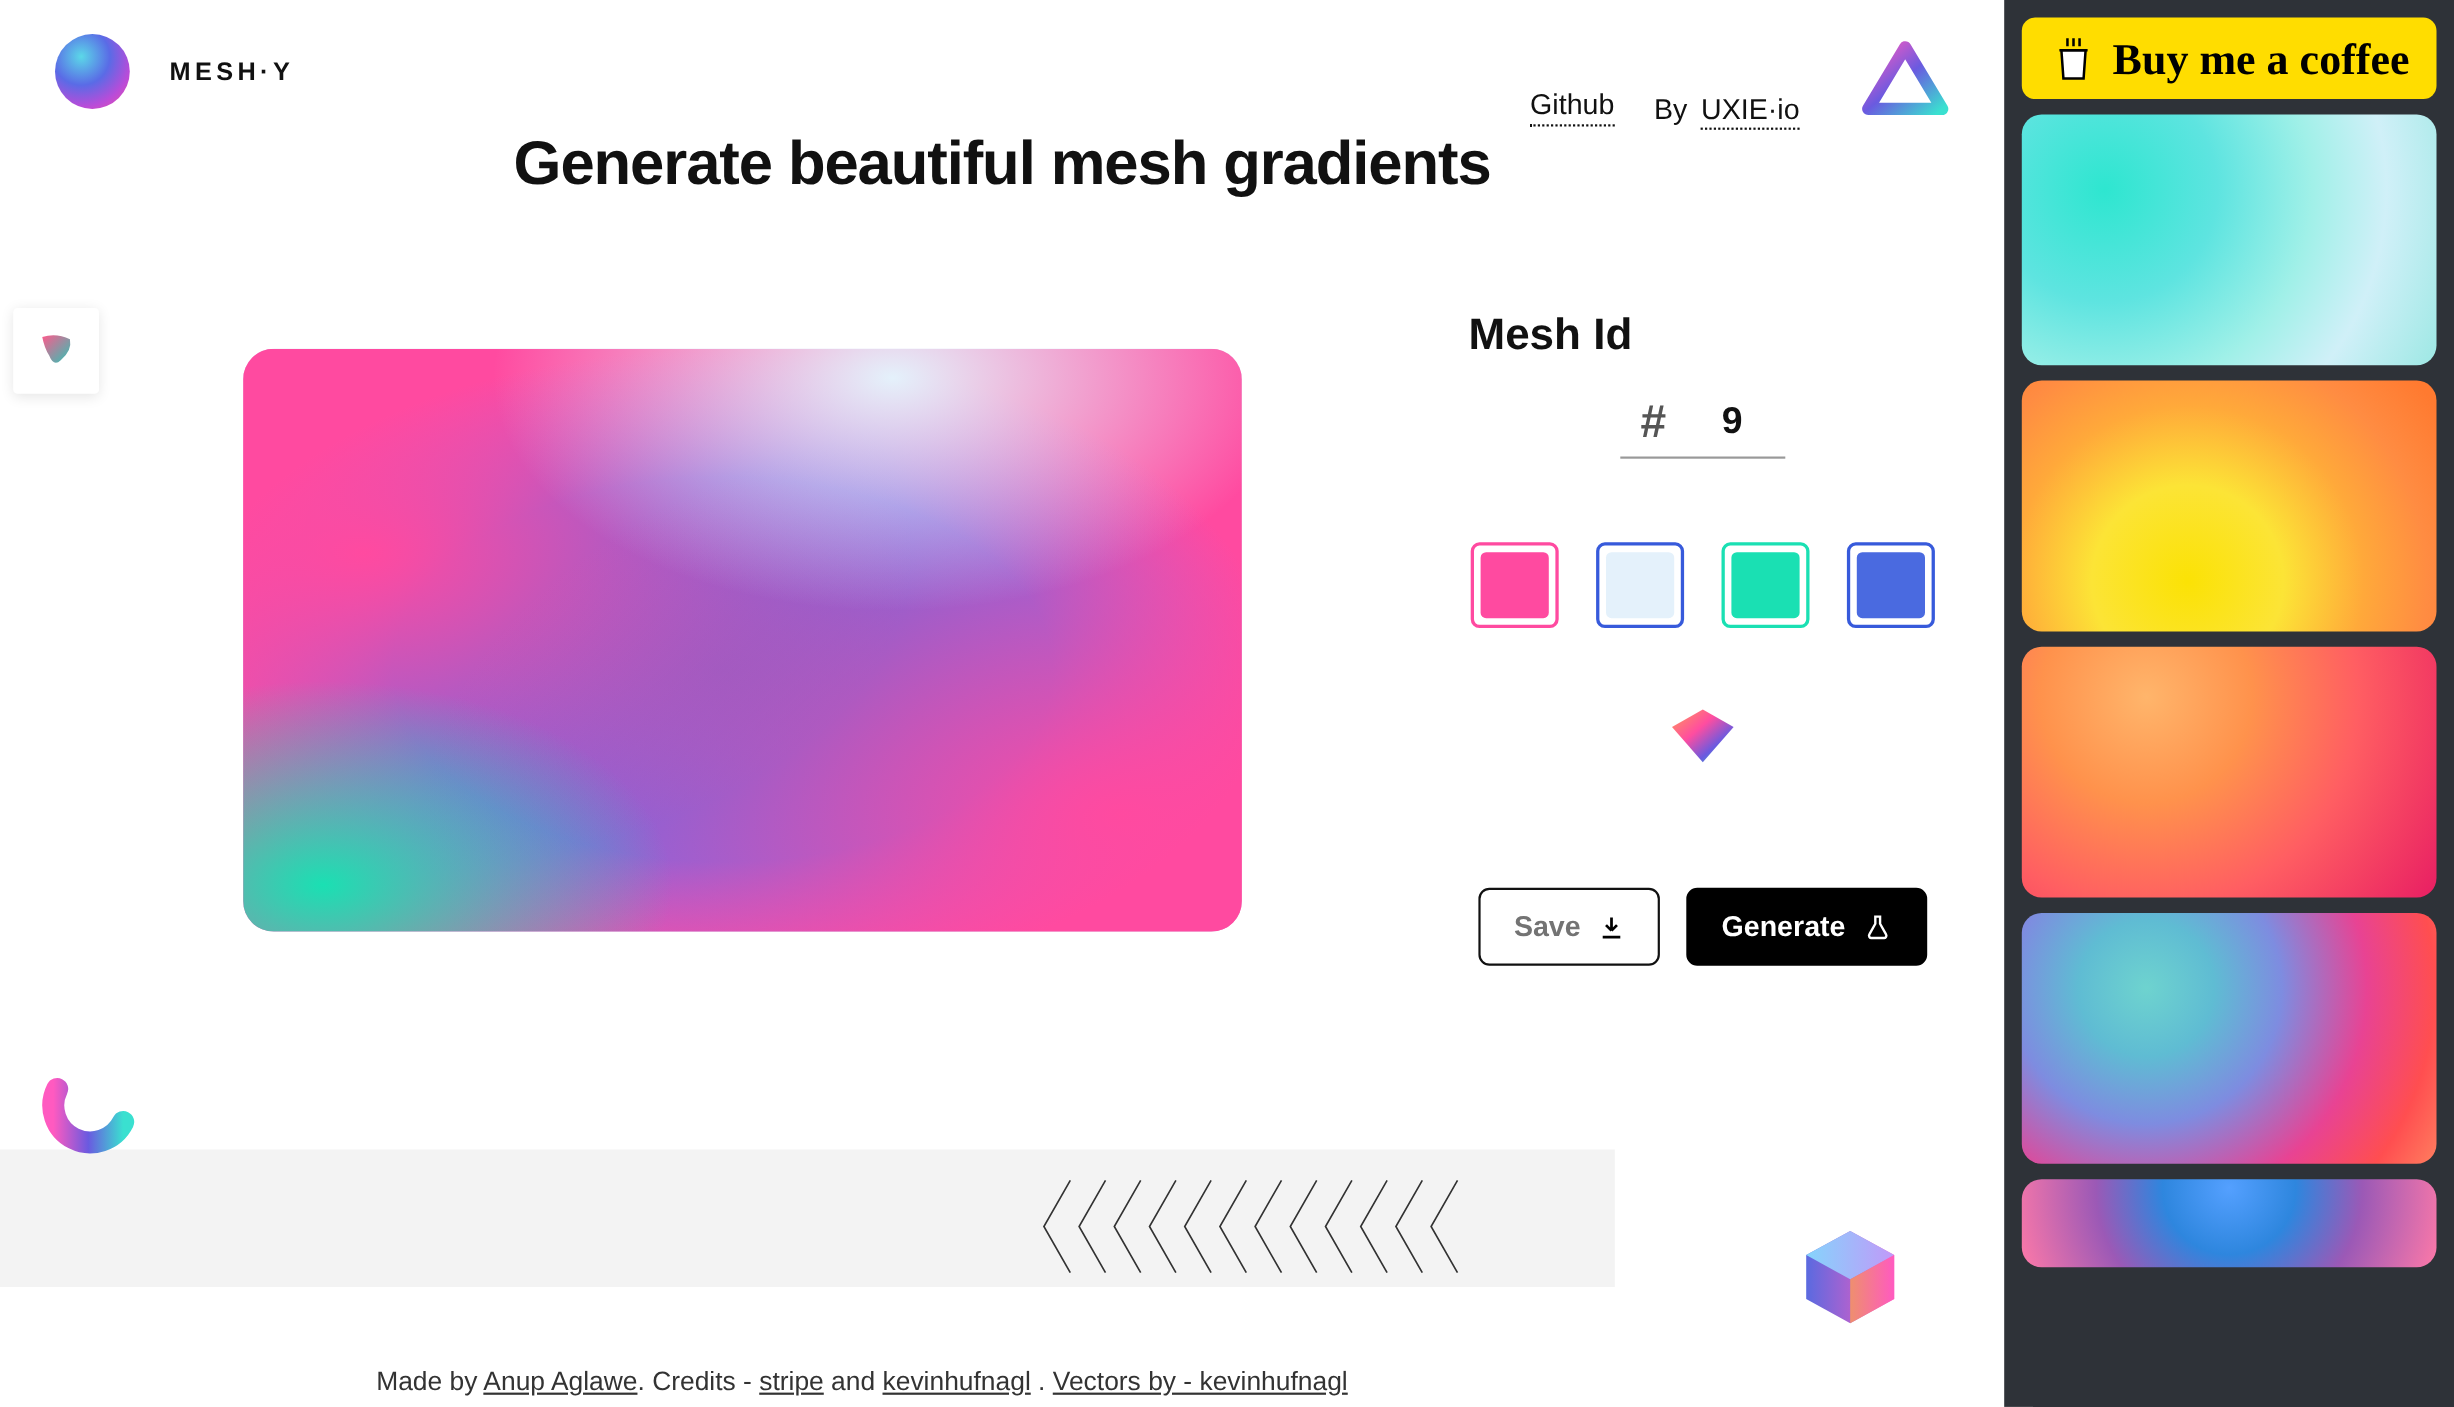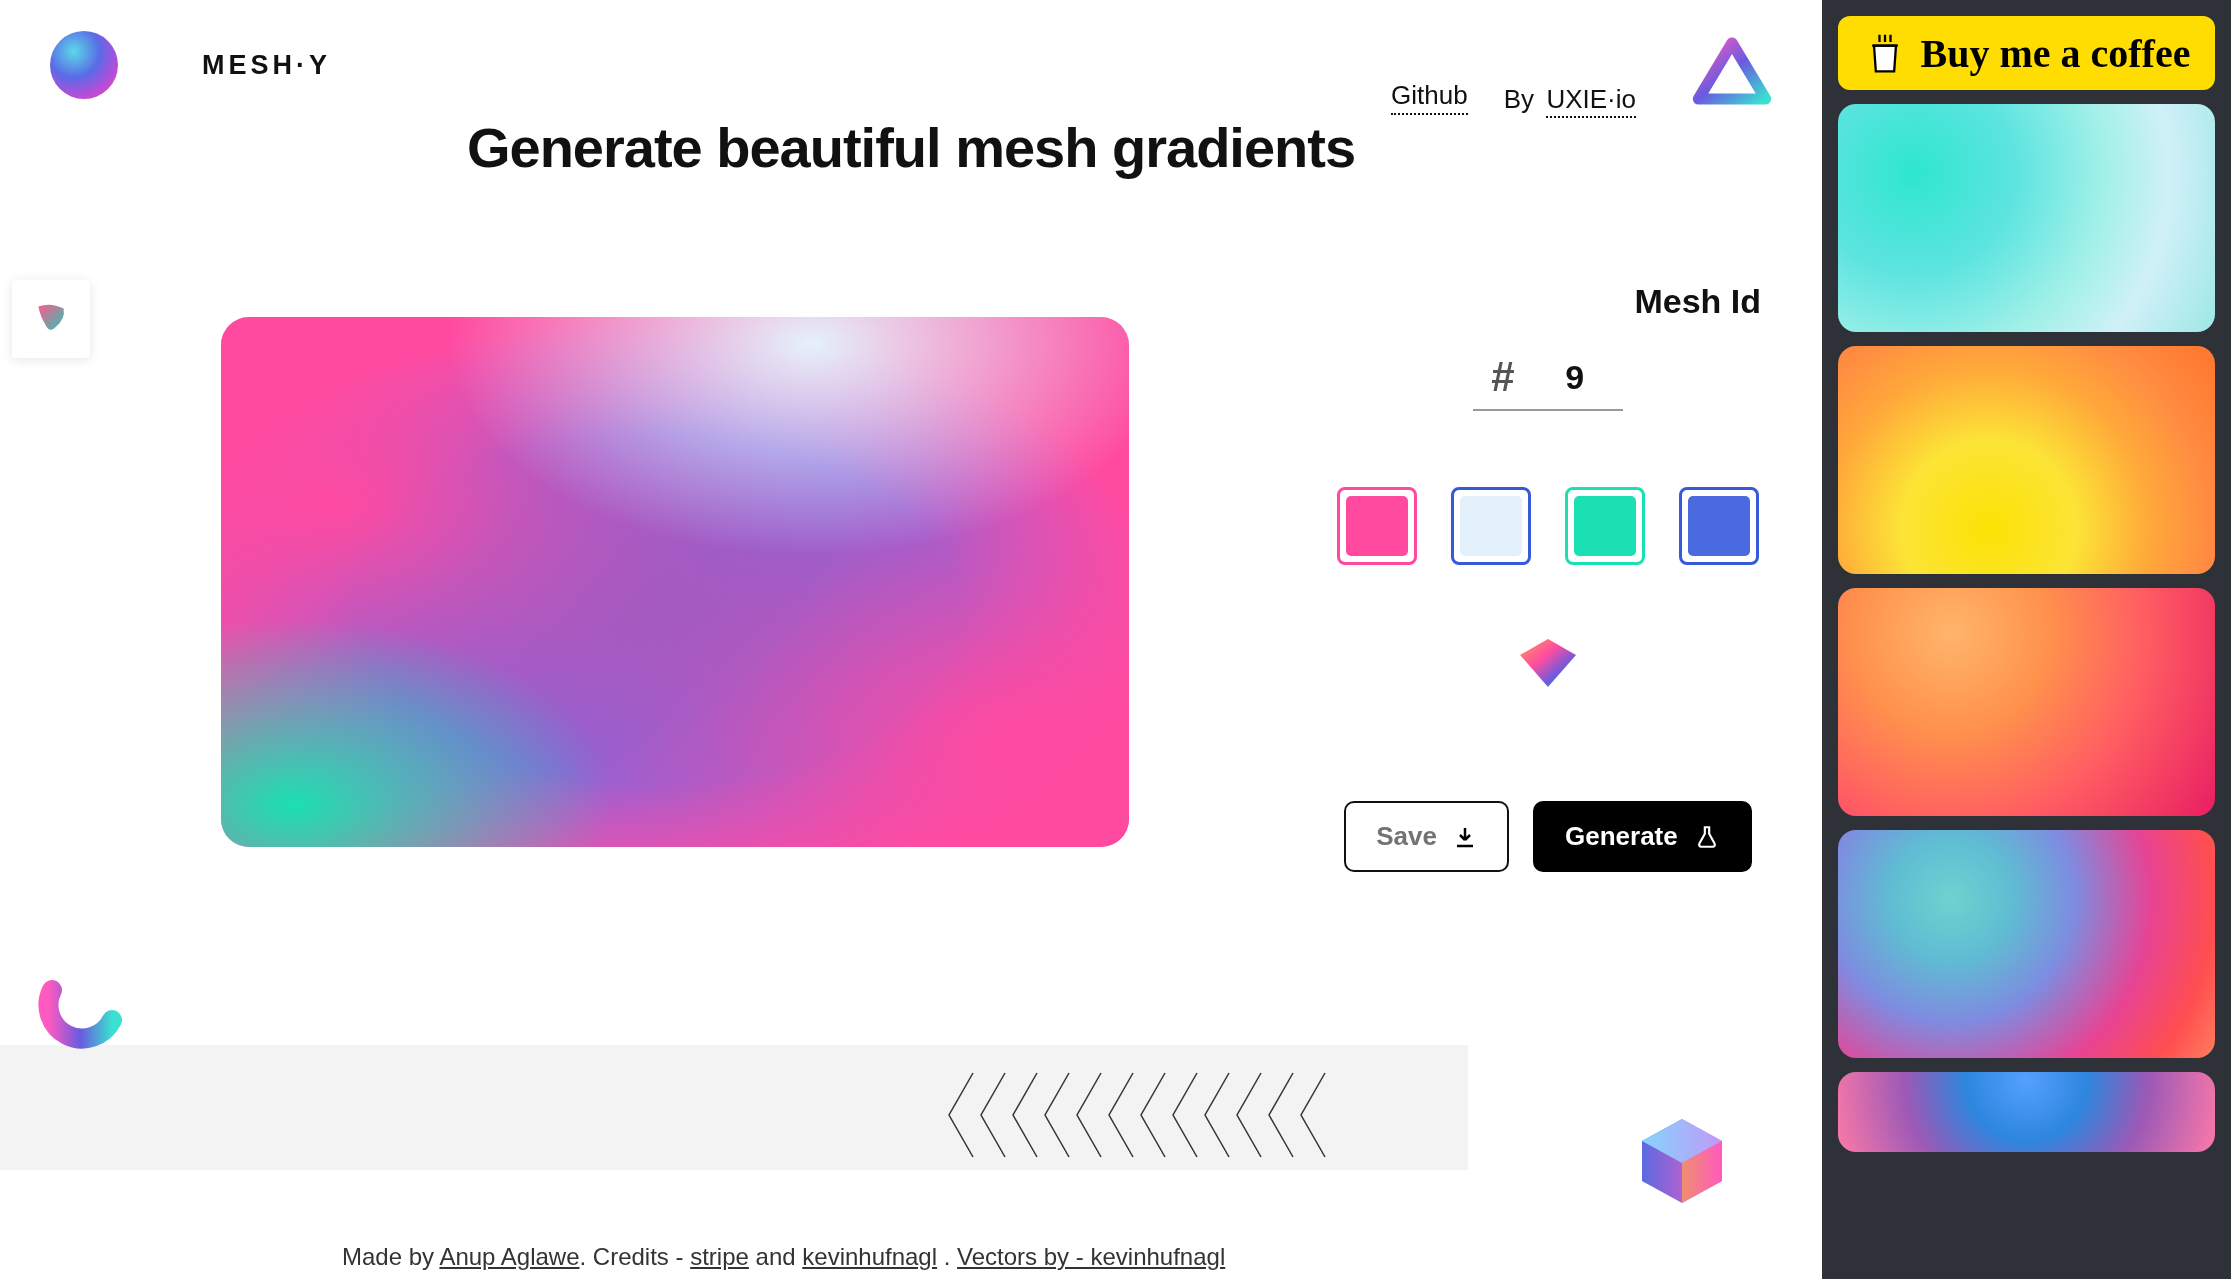--- a/index.html
+++ b/index.html
@@ -3,34 +3,34 @@
 <meta charset="utf-8">
 <style>
 * { margin: 0; padding: 0; box-sizing: border-box; }
 body { font-family: -apple-system, BlinkMacSystemFont, "Segoe UI", Helvetica, Arial, sans-serif; background: #fff; overflow: hidden; width: 2231px; height: 1279px; position: relative; }
 
 .main-area { position: absolute; left: 0; top: 0; width: 1822px; height: 1279px; }
 .sidebar { position: absolute; right: 0; top: 0; width: 409px; height: 1279px; background: #2e3238; padding: 16px 16px; overflow-y: auto; display: flex; flex-direction: column; gap: 14px; }
 
 .header { position: absolute; top: 30px; left: 0; width: 1822px; height: 70px; display: flex; align-items: center; padding: 0 50px; }
 .logo-mark { width: 68px; height: 68px; border-radius: 50%; background: radial-gradient(circle at 35% 30%, #5bd8e8, #5a6be6 40%, #b84cd9 70%, #f64da1); margin-right: 36px; }
-.logo-text { font-size: 27px; font-weight: 700; letter-spacing: 4px; color: #111; margin-left: 48px; }
+.logo-text { font-size: 23px; font-weight: 700; letter-spacing: 4px; color: #111; }
 .header-links { margin-left: auto; display: flex; align-items: flex-end; gap: 36px; }
 .header-link { font-size: 26px; color: #111; border-bottom: 2px dotted #111; padding-bottom: 2px; cursor: pointer; }
 .by-label { font-size: 26px; color: #111; }
 .triangle-deco { width: 80px; height: 80px; margin-left: 20px; margin-top: 20px; }
 
 .page-title { position: absolute; top: 115px; left: 0; width: 1822px; text-align: center; font-size: 56px; font-weight: 800; color: #111; letter-spacing: -1px; }
 
 .side-badge { position: absolute; left: 12px; top: 280px; width: 78px; height: 78px; background: #fff; border-radius: 4px; box-shadow: 0 2px 12px rgba(0,0,0,0.1); display: flex; align-items: center; justify-content: center; }
 
 .preview { position: absolute; left: 221px; top: 317px; width: 908px; height: 530px; border-radius: 28px; background: #e0f0ff; overflow: hidden; }
 
 .controls { position: absolute; left: 1335px; top: 282px; width: 426px; }
-.meshid-label { text-align: right; font-size: 34px; font-weight: 700; color: #111; margin-bottom: 32px; }
+.meshid-label { text-align: left; font-size: 40px; font-weight: 700; color: #111; margin-bottom: 32px; }
 .meshid-field { width: 150px; margin: 0 auto 76px; border-bottom: 2px solid #999; display: flex; align-items: center; justify-content: center; gap: 30px; padding-bottom: 8px; }
 .meshid-hash { font-size: 42px; font-weight: 700; color: #555; }
 .meshid-input { border: none; outline: none; font-size: 34px; font-weight: 700; color: #111; width: 60px; text-align: center; background: transparent; }
 
 .swatches { display: flex; gap: 34px; justify-content: center; margin-bottom: 70px; }
 .swatch-outer { width: 80px; height: 78px; border: 3px solid; border-radius: 8px; display: flex; align-items: center; justify-content: center; cursor: pointer; }
 .swatch-inner { width: 62px; height: 60px; border-radius: 5px; }
 
 .gem-deco { display: flex; justify-content: center; margin-bottom: 110px; }
 

